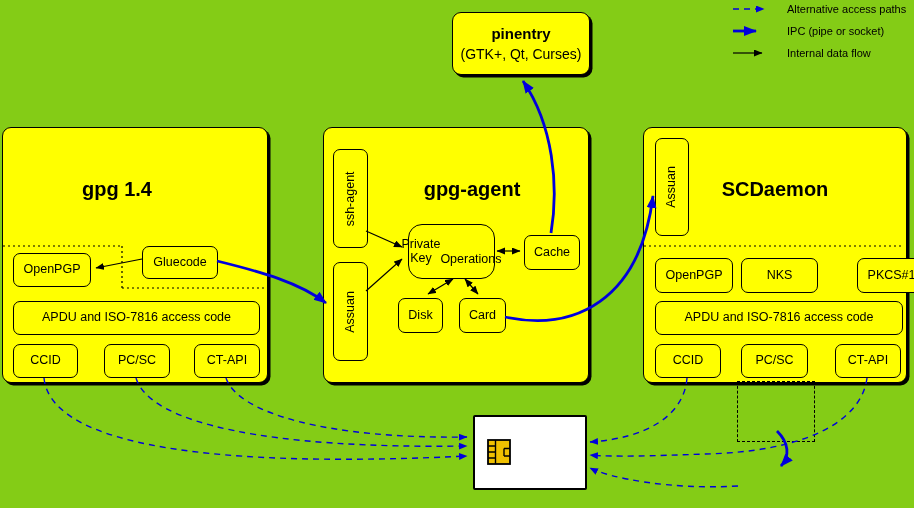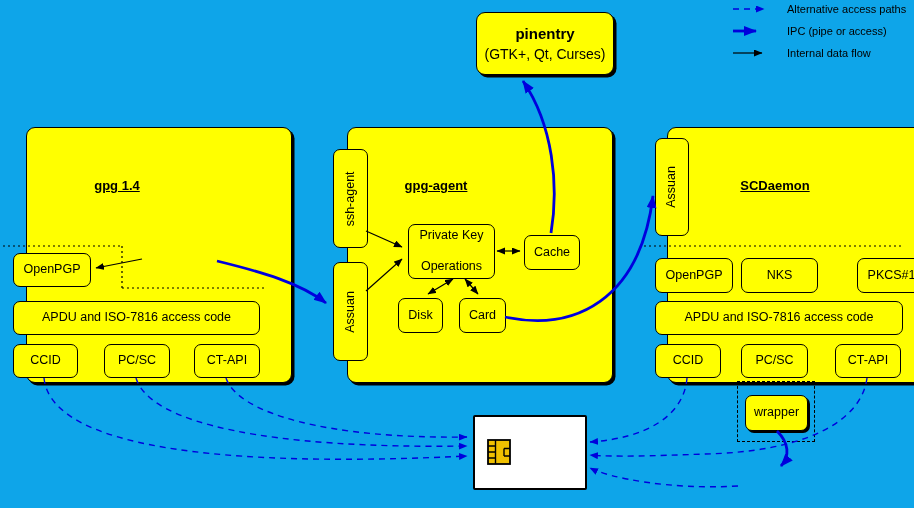--- a/index.html
+++ b/index.html
@@ -1,78 +1,81 @@
 <!DOCTYPE html>
 <html style="--yellow: #ffff00; --blue: #0000dd; --gold: #f0c000;"><head>
 <meta charset="utf-8">
 <style>
   :root{ --yellow:#ffff00; --blue:#0000dd; --gold:#f0c000; }
   html,body{margin:0;padding:0;background:#fff;}
-  #stage{position:relative;width:914px;height:508px;background:#0ea5e9;overflow:hidden;
+  #stage{position:relative;width:914px;height:508px;background:#84cc16;overflow:hidden;
          font-family:"Liberation Sans","DejaVu Sans",sans-serif;color:#000;}
   .bigbox{position:absolute;background:var(--yellow);border:1.8px solid #000;border-radius:9px;
-          box-shadow:2.5px 2.5px 0 #000;margin-left:24px;}
+          box-shadow:2.5px 2.5px 0 #000;}
   .node{position:absolute;background:var(--yellow);border:1.7px solid #000;border-radius:7px;
         display:flex;align-items:center;justify-content:center;font-size:12.5px;line-height:1.1;
         text-align:center;}
   .shadowed{box-shadow:2px 2px 0 #000;}
   .vlabel{transform:rotate(-90deg);white-space:nowrap;font-size:12.5px;}
-  .sect-title{position:absolute;font-weight:bold;font-size:13px;text-align:center;text-decoration:underline;}
+  .sect-title{position:absolute;font-weight:bold;font-size:20px;text-align:center;}
   .legend-label{position:absolute;left:787px;font-size:11px;white-space:nowrap;}
   .pinentry{left:452px;top:12px;width:136px;height:61px;display:flex;flex-direction:column;
             align-items:center;justify-content:center;gap:4px;}
   .pin-title{font-weight:bold;font-size:15px;}
   .pin-sub{font-size:14px;}
-  .pko{flex-direction:column;}
+  .pko{flex-direction:row;border-radius:14px;}
   .smartcard{position:absolute;left:473px;top:415px;width:110px;height:71px;background:#fff;
              border:2px solid #000;border-radius:2px;}
   .chip{position:absolute;left:12px;top:22px;}
   .wrapper-outer{position:absolute;left:737px;top:381px;width:76px;height:59px;
                  border:1.6px dashed #000;background:transparent;}
   #overlay{position:absolute;left:0;top:0;pointer-events:none;}
   .ln-bk{stroke:#000;stroke-width:1.2;fill:none;}
   .ln-dot{stroke:#000;stroke-width:1.2;stroke-dasharray:2 3;fill:none;}
   .ln-ipc{stroke:var(--blue);stroke-width:2.8;fill:none;}
   .ln-dash{stroke:var(--blue);stroke-width:1.4;stroke-dasharray:6 5;fill:none;}
   .fill-bk{fill:#000;} .fill-bl{fill:var(--blue);}
 </style>
 </head>
 <body>
 
 <div id="stage">
 
   <div class="legend-label" style="top:3px">Alternative access paths</div>
-  <div class="legend-label" style="top:25px">IPC (pipe or access)</div>
+  <div class="legend-label" style="top:25px">IPC (pipe or socket)</div>
   <div class="legend-label" style="top:47px">Internal data flow</div>
 
   <div class="bigbox pinentry">
     <div class="pin-title">pinentry</div>
     <div class="pin-sub">(GTK+, Qt, Curses)</div>
   </div>
 
   <div class="bigbox" style="left:2px;top:127px;width:264px;height:254px"></div>
   <div class="sect-title" style="left:2px;top:178px;width:230px">gpg 1.4</div>
   <div class="node" style="left:13px;top:253px;width:76px;height:32px">
       <span>OpenPGP</span>
+    </div>
+  <div class="node" style="left:142px;top:246px;width:74px;height:31px">
+      <span>Gluecode</span>
     </div>
   <div class="node" style="left:13px;top:301px;width:245px;height:32px">
       <span>APDU and ISO-7816 access code</span>
     </div>
   <div class="node" style="left:13px;top:344px;width:63px;height:32px">
       <span>CCID</span>
     </div>
   <div class="node" style="left:104px;top:344px;width:64px;height:32px">
       <span>PC/SC</span>
     </div>
   <div class="node" style="left:194px;top:344px;width:64px;height:32px">
       <span>CT-API</span>
     </div>
 
   <div class="bigbox" style="left:323px;top:127px;width:264px;height:254px"></div>
-  <div class="sect-title" style="left:336px;top:178px;width:200px">gpg-agent</div>
+  <div class="sect-title" style="left:372px;top:178px;width:200px">gpg-agent</div>
   <div class="node" style="left:333px;top:149px;width:33px;height:97px">
       <span class="vlabel">ssh-agent</span>
     </div>
   <div class="node" style="left:333px;top:262px;width:33px;height:97px">
       <span class="vlabel">Assuan</span>
     </div>
   <div class="node pko" style="left:408px;top:224px;width:85px;height:53px">
     <span>Private Key</span>
     <span style="margin-top:17px">Operations</span>
   </div>
@@ -114,23 +117,20 @@
     </div>
 
   <div class="smartcard">
     <svg class="chip" width="26" height="28" viewBox="0 0 26 28">
       <rect x="1" y="1" width="22" height="24" fill="var(--gold)" stroke="#000" stroke-width="1.8"></rect>
       <path d="M8.5 1 V25 M1 7 H8.5 M1 13 H8.5 M1 19 H8.5 M17 9.5 H23 M17 9.5 V17 M17 17 H23" stroke="#000" stroke-width="1.4" fill="none"></path>
     </svg>
   </div>
 
   <div class="wrapper-outer"></div>
-  <div class="node shadowed" style="left:745px;top:395px;width:61px;height:34px">
-      <span>wrapper</span>
-    </div>
 
   <svg id="overlay" width="914" height="508" viewBox="0 0 914 508">
     <defs>
       <marker id="mBk" markerUnits="userSpaceOnUse" markerWidth="10" markerHeight="8" refX="8" refY="3.5" orient="auto-start-reverse">
         <path d="M0 0 L8.5 3.5 L0 7 Z" class="fill-bk"></path>
       </marker>
       <marker id="mBl" markerUnits="userSpaceOnUse" markerWidth="10" markerHeight="8" refX="8" refY="3.5" orient="auto-start-reverse">
         <path d="M0 0 L8.5 3.5 L0 7 Z" class="fill-bl"></path>
       </marker>
       <marker id="mBlBig" markerUnits="userSpaceOnUse" markerWidth="16" markerHeight="12" refX="12" refY="5" orient="auto">

